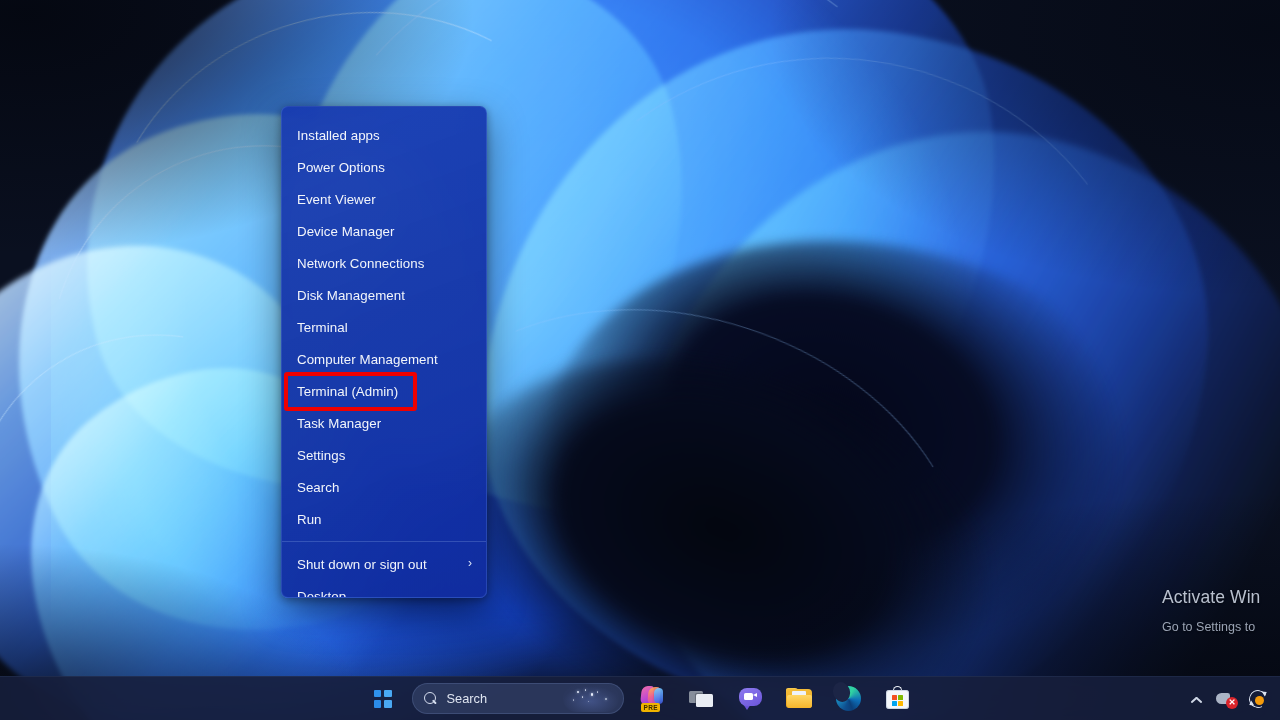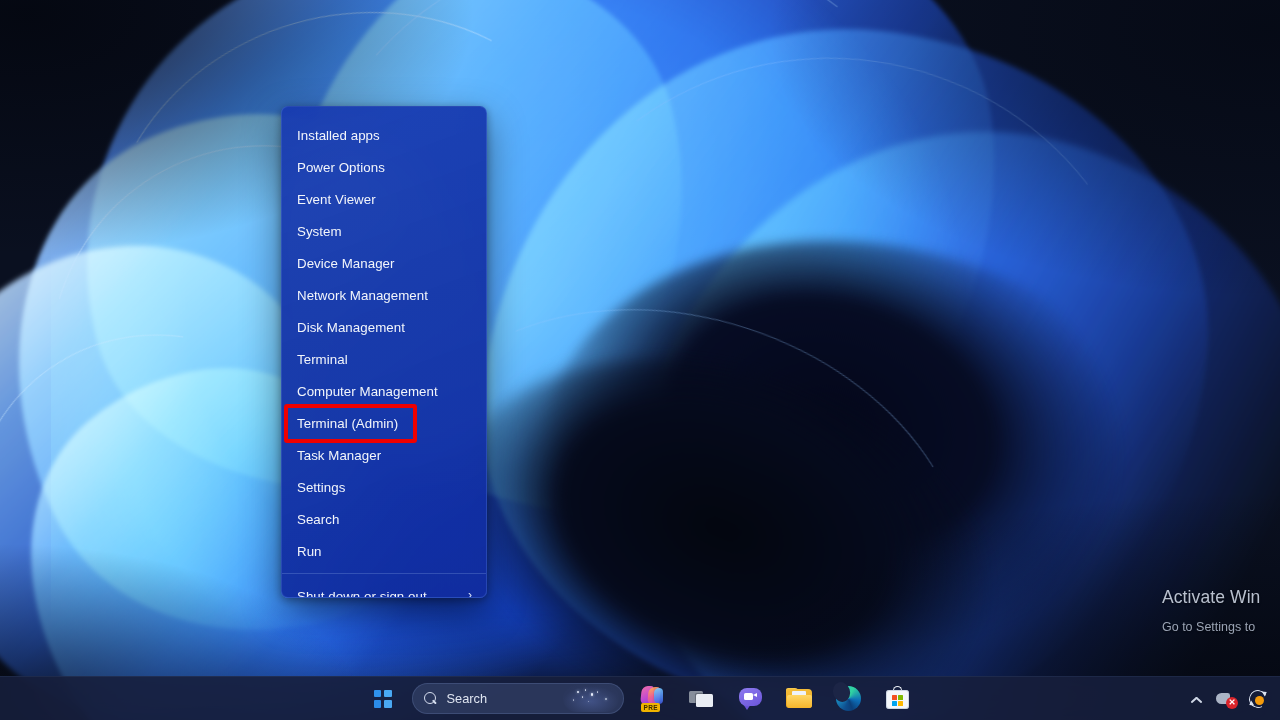--- a/index.html
+++ b/index.html
@@ -493,27 +493,24 @@
 <div class="menu-item">
       <span class="mi-label">Installed apps</span>
     </div>
     <div class="menu-item">
       <span class="mi-label">Power Options</span>
     </div>
     <div class="menu-item">
       <span class="mi-label">Event Viewer</span>
     </div>
     <div class="menu-item">
-      <span class="mi-label">System</span>
-    </div>
-    <div class="menu-item">
       <span class="mi-label">Device Manager</span>
     </div>
     <div class="menu-item">
-      <span class="mi-label">Network Management</span>
+      <span class="mi-label">Network Connections</span>
     </div>
     <div class="menu-item">
       <span class="mi-label">Disk Management</span>
     </div>
     <div class="menu-item">
       <span class="mi-label">Terminal</span>
     </div>
     <div class="menu-item">
       <span class="mi-label">Computer Management</span>
     </div>

